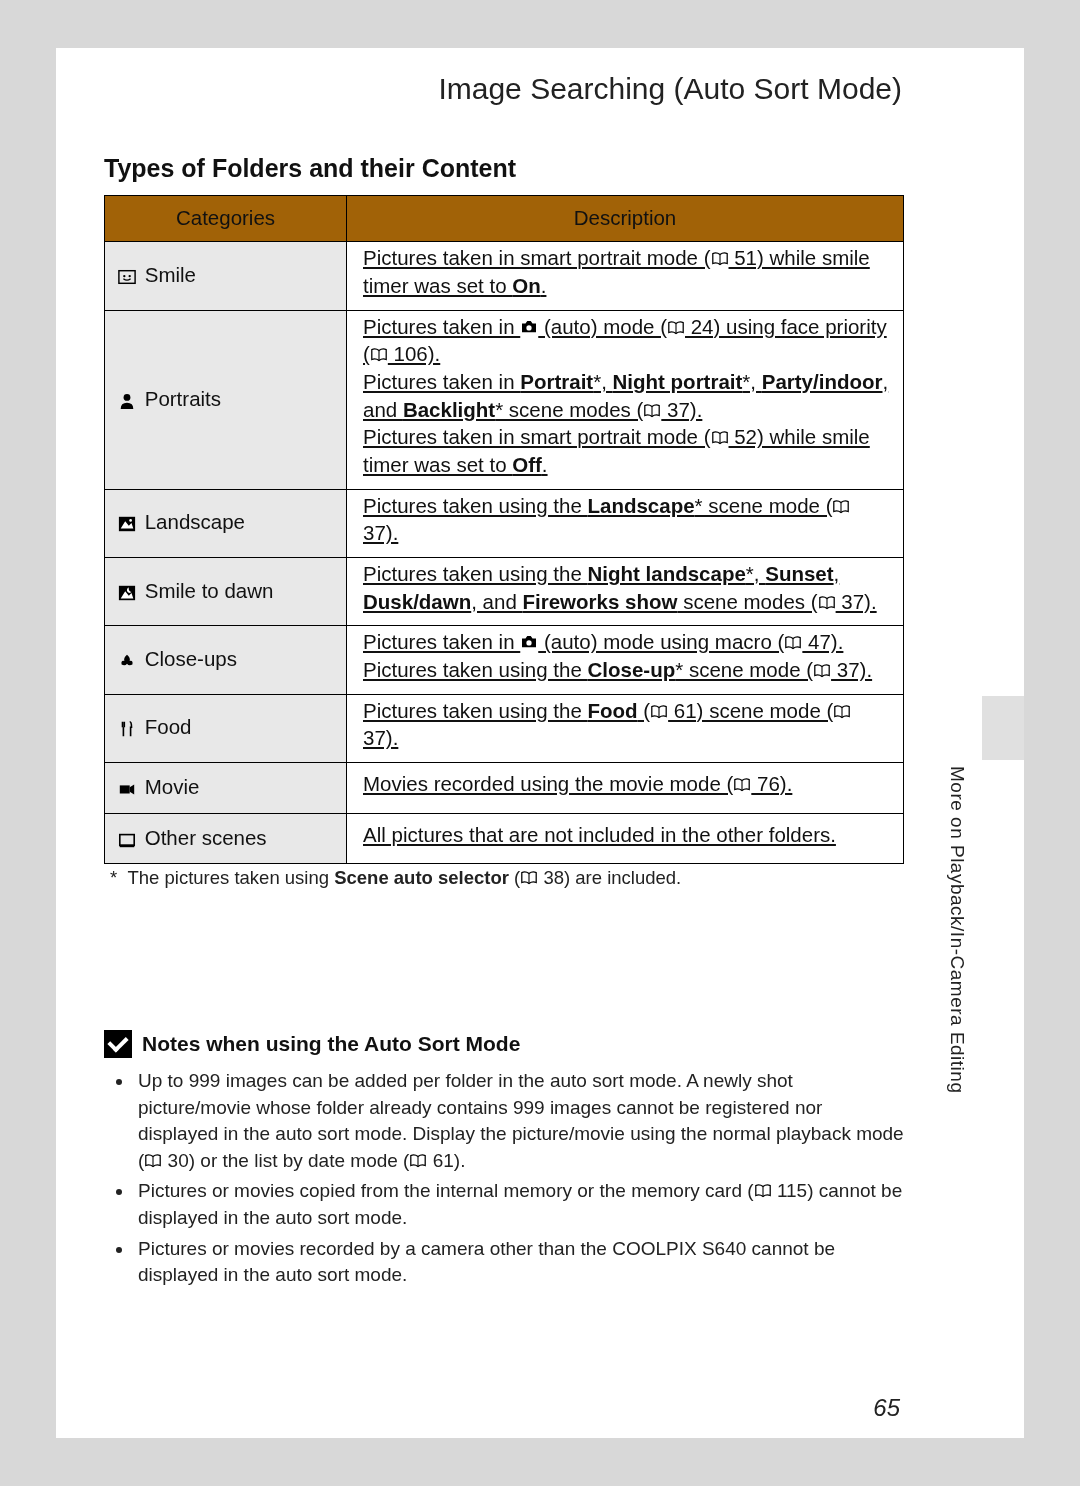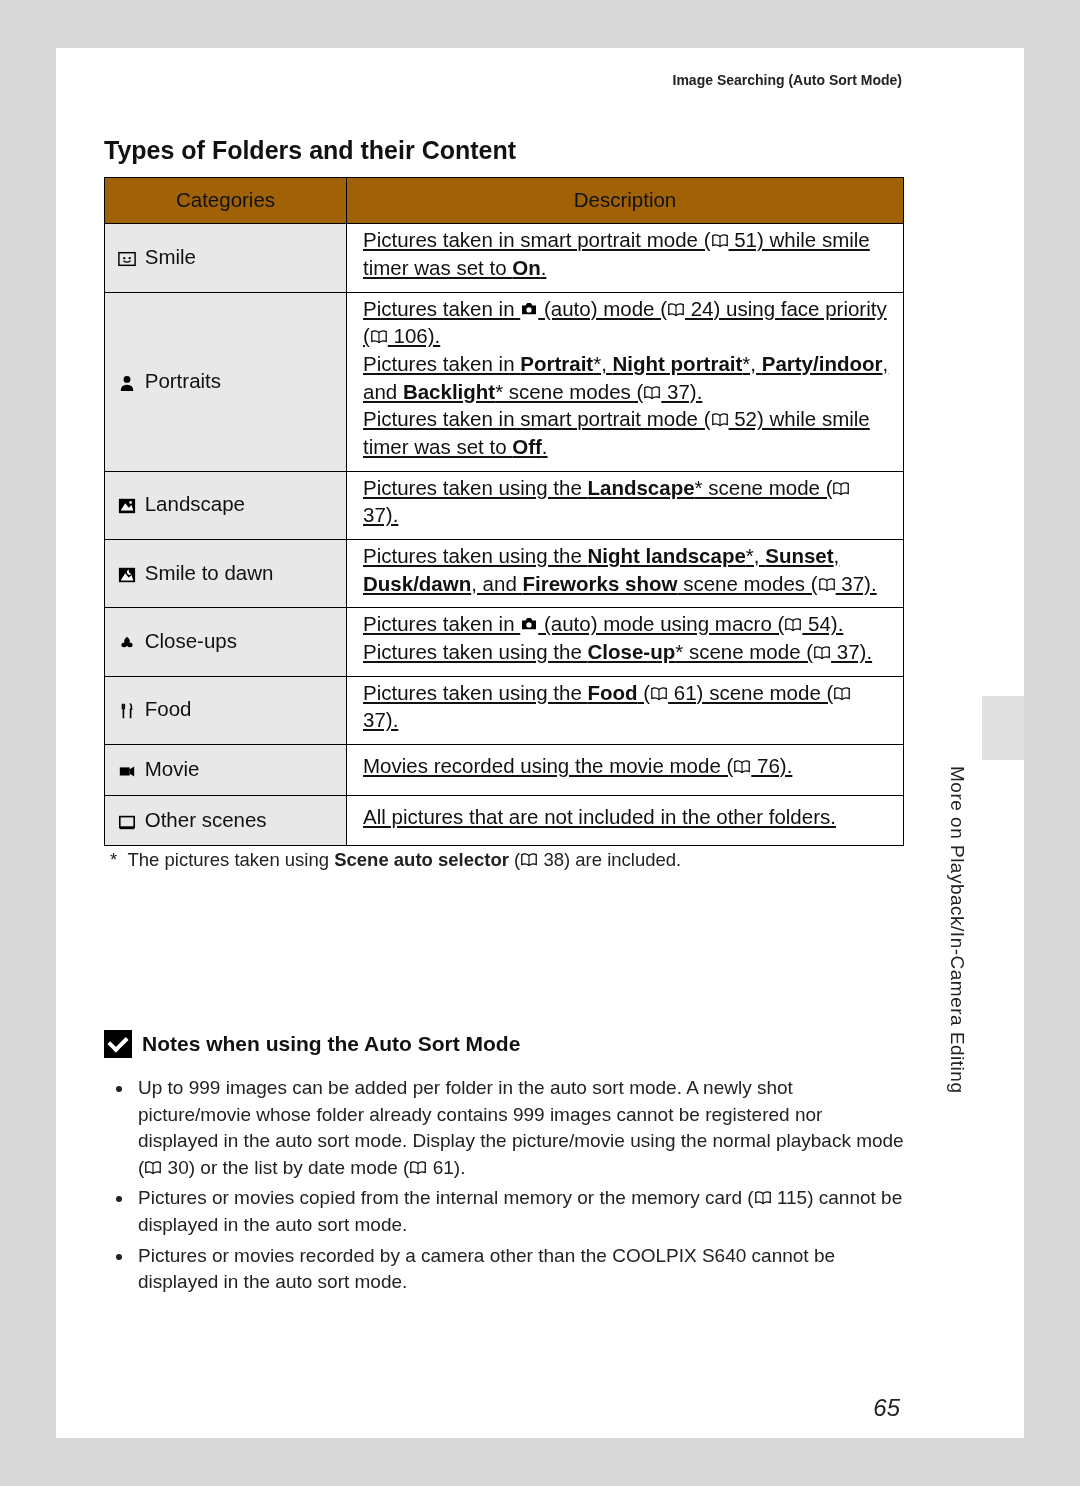--- a/index.html
+++ b/index.html
@@ -21,25 +21,24 @@
     background: #ffffff;
   }
   .inner {
     position: absolute;
     left: 48px;
     right: 120px;
     top: 24px;
   }
   .header-line {
     text-align: right;
-    font-size: 14px;
+    font-size: 30px;
     color: #222;
     margin-bottom: 46px;
     margin-right: 2px;
-    font-weight: bold;
   }
   .section-title {
     font-size: 25px;
     font-weight: bold;
     color: #111;
     margin-bottom: 10px;
     line-height: 1.3;
   }
   table.folders {
     border-collapse: collapse;
@@ -100,21 +99,21 @@
     right: 120px;
     top: 982px;
   }
   .notes-title {
     font-size: 21px;
     font-weight: bold;
     color: #111;
     display: flex;
     align-items: center;
     gap: 10px;
-    margin-bottom: 17px;
+    margin-bottom: 10px;
   }
   .notes-title .check-badge {
     width: 28px;
     height: 28px;
     background: #000;
     display: inline-flex;
     align-items: center;
     justify-content: center;
     position: relative;
   }
@@ -284,21 +283,21 @@
           </span>
           <span>Close-ups</span>
         </td>
         <td class="desc">
           <span>Pictures taken in </span><span><svg width="18" height="14" viewBox="0 0 20 16">
                   <path d="M2 4 L6 4 L8 1 L12 1 L14 4 L18 4 L18 14 L2 14 Z" fill="#000"></path>
                   <circle cx="10" cy="9" r="3" fill="#fff"></circle>
                 </svg></span><span> (auto) mode using macro (</span><span class="book-icon"><svg viewBox="0 0 20 14">
                   <path d="M2 1 Q6 -1 10 2 Q14 -1 18 1 L18 12 Q14 10 10 13 Q6 10 2 12 Z" fill="none" stroke="#000" stroke-width="1.4"></path>
                   <line x1="10" y1="2" x2="10" y2="13" stroke="#000" stroke-width="1.2"></line>
-                </svg></span><span> 54).</span><br>
+                </svg></span><span> 47).</span><br>
           <span>Pictures taken using the </span><b>Close-up</b><span>* scene mode (</span><span class="book-icon"><svg viewBox="0 0 20 14">
                   <path d="M2 1 Q6 -1 10 2 Q14 -1 18 1 L18 12 Q14 10 10 13 Q6 10 2 12 Z" fill="none" stroke="#000" stroke-width="1.4"></path>
                   <line x1="10" y1="2" x2="10" y2="13" stroke="#000" stroke-width="1.2"></line>
                 </svg></span><span> 37).</span>
         </td>
       </tr>
 
       <tr>
         <td class="cat">
           <span class="cat-icon">

